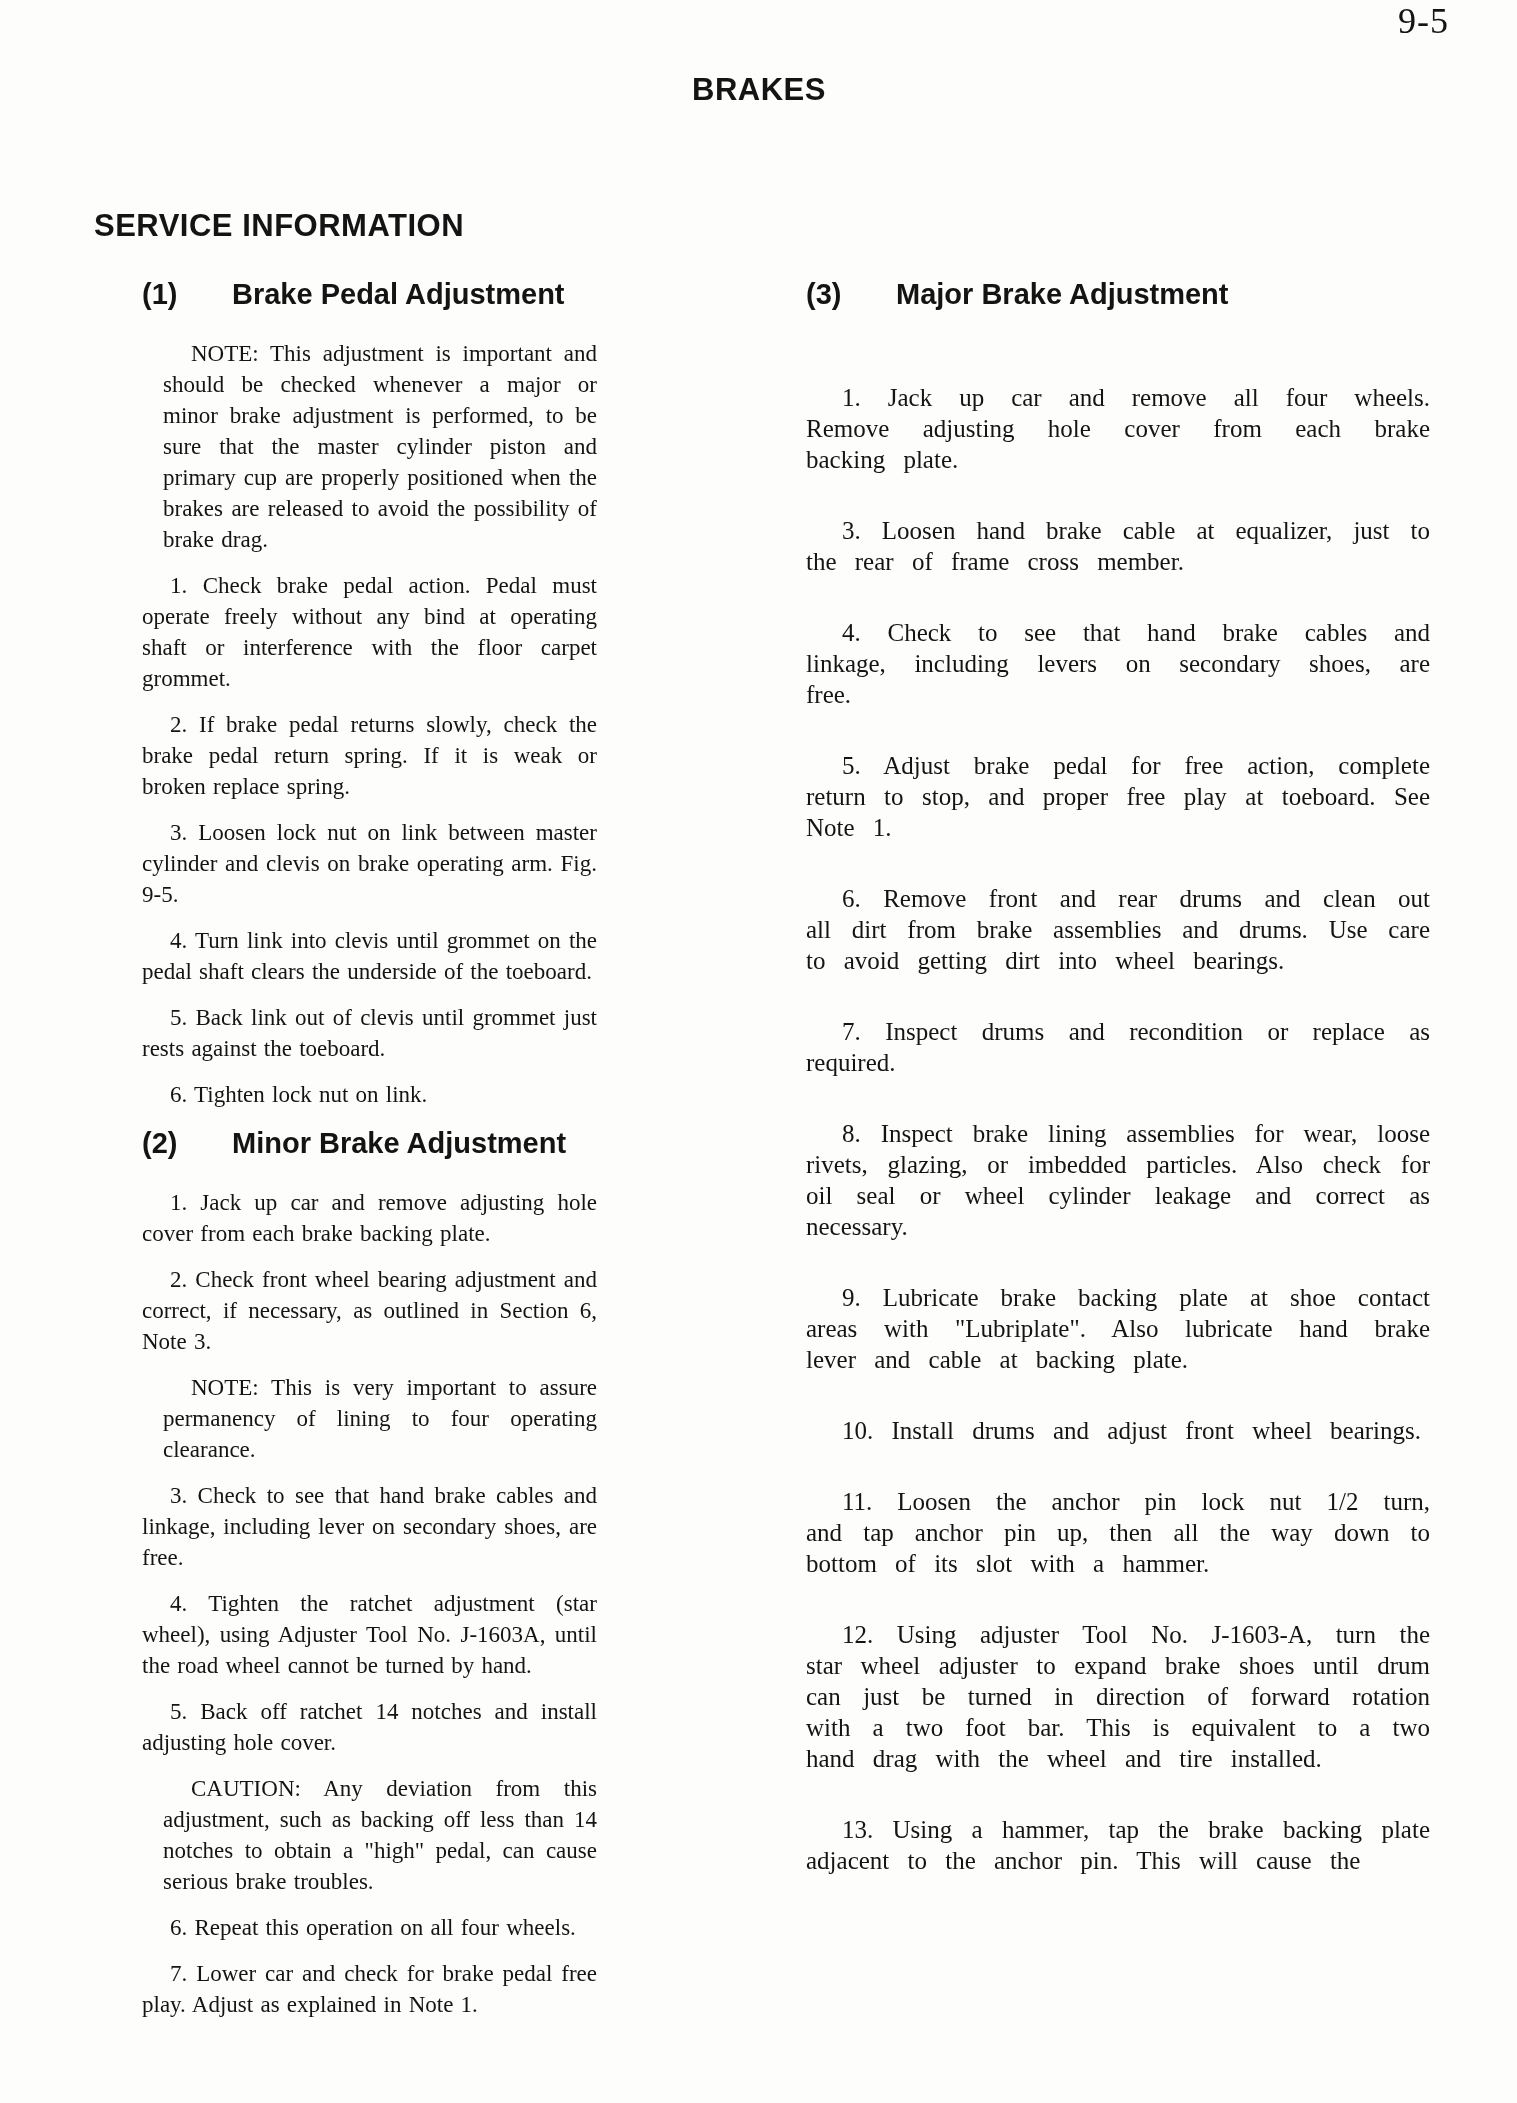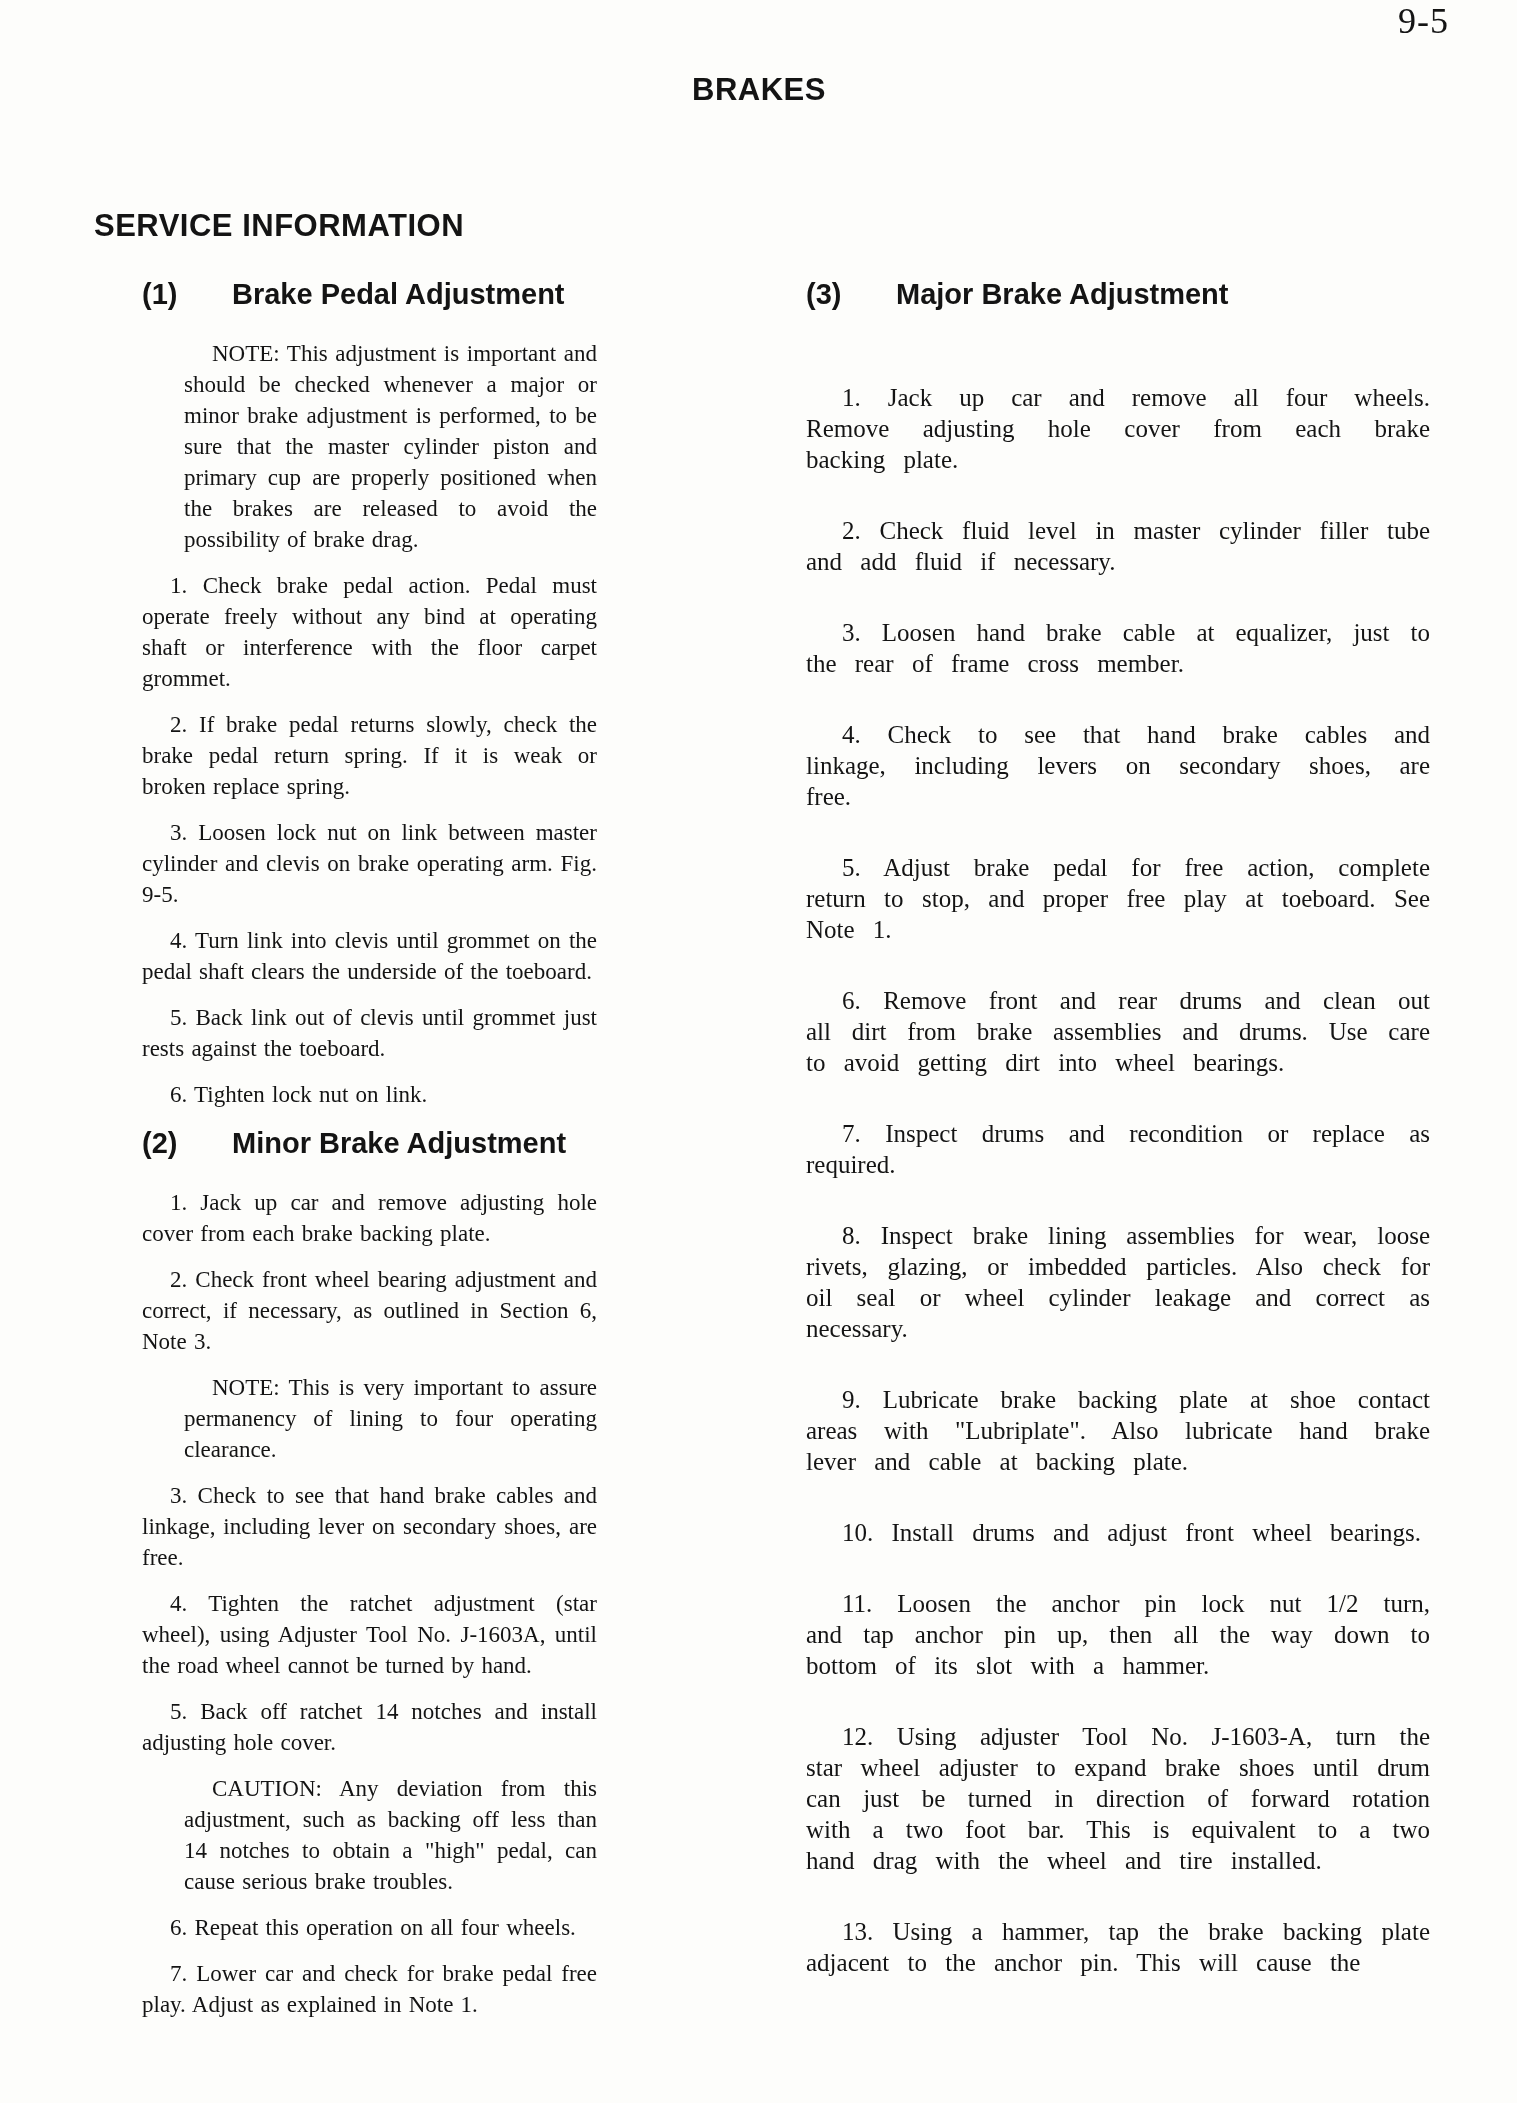--- a/index.html
+++ b/index.html
@@ -42,21 +42,21 @@
 
   .para{
     margin:0 0 15px 0;
     text-align:justify;
     text-indent:28px;
     font-size:23px;line-height:31px;
     word-spacing:1.5px;
     hyphens:auto;
   }
   .column.left .para.note,
-  .column.left .para.caution{margin-left:42px;}
+  .column.left .para.caution{margin-left:21px;}
   .column.right .para{
     margin-bottom:40px;
     text-indent:36px;
     font-size:25px;line-height:31px;
     word-spacing:12px;
   }
 </style>
 </head>
 <body>
 
@@ -89,21 +89,20 @@
       <p class="para caution">CAUTION: Any deviation from this adjustment, such as backing off less than 14 notches to obtain a "high" pedal, can cause serious brake troubles.</p>
       <p class="para step">6. Repeat this operation on all four wheels.</p>
       <p class="para step">7. Lower car and check for brake pedal free play. Adjust as explained in Note 1.</p>
     </div>
   <div class="column right">
       <div class="section-heading">
         <span class="sec-num">(3)</span>
         <span class="sec-title">Major Brake Adjustment</span>
       </div>
       <p class="para step">1. Jack up car and remove all four wheels. Remove adjusting hole cover from each brake backing plate.</p>
-      <p class="para step">2. Check fluid level in master cylinder filler tube and add fluid if necessary.</p>
       <p class="para step">3. Loosen hand brake cable at equalizer, just to the rear of frame cross member.</p>
       <p class="para step">4. Check to see that hand brake cables and linkage, including levers on secondary shoes, are free.</p>
       <p class="para step">5. Adjust brake pedal for free action, complete return to stop, and proper free play at toeboard. See Note 1.</p>
       <p class="para step">6. Remove front and rear drums and clean out all dirt from brake assemblies and drums. Use care to avoid getting dirt into wheel bearings.</p>
       <p class="para step">7. Inspect drums and recondition or replace as required.</p>
       <p class="para step">8. Inspect brake lining assemblies for wear, loose rivets, glazing, or imbedded particles. Also check for oil seal or wheel cylinder leakage and correct as necessary.</p>
       <p class="para step">9. Lubricate brake backing plate at shoe contact areas with "Lubriplate". Also lubricate hand brake lever and cable at backing plate.</p>
       <p class="para step">10. Install drums and adjust front wheel bearings.</p>
       <p class="para step">11. Loosen the anchor pin lock nut 1/2 turn, and tap anchor pin up, then all the way down to bottom of its slot with a hammer.</p>
       <p class="para step">12. Using adjuster Tool No. J-1603-A, turn the star wheel adjuster to expand brake shoes until drum can just be turned in direction of forward rotation with a two foot bar. This is equivalent to a two hand drag with the wheel and tire installed.</p>

